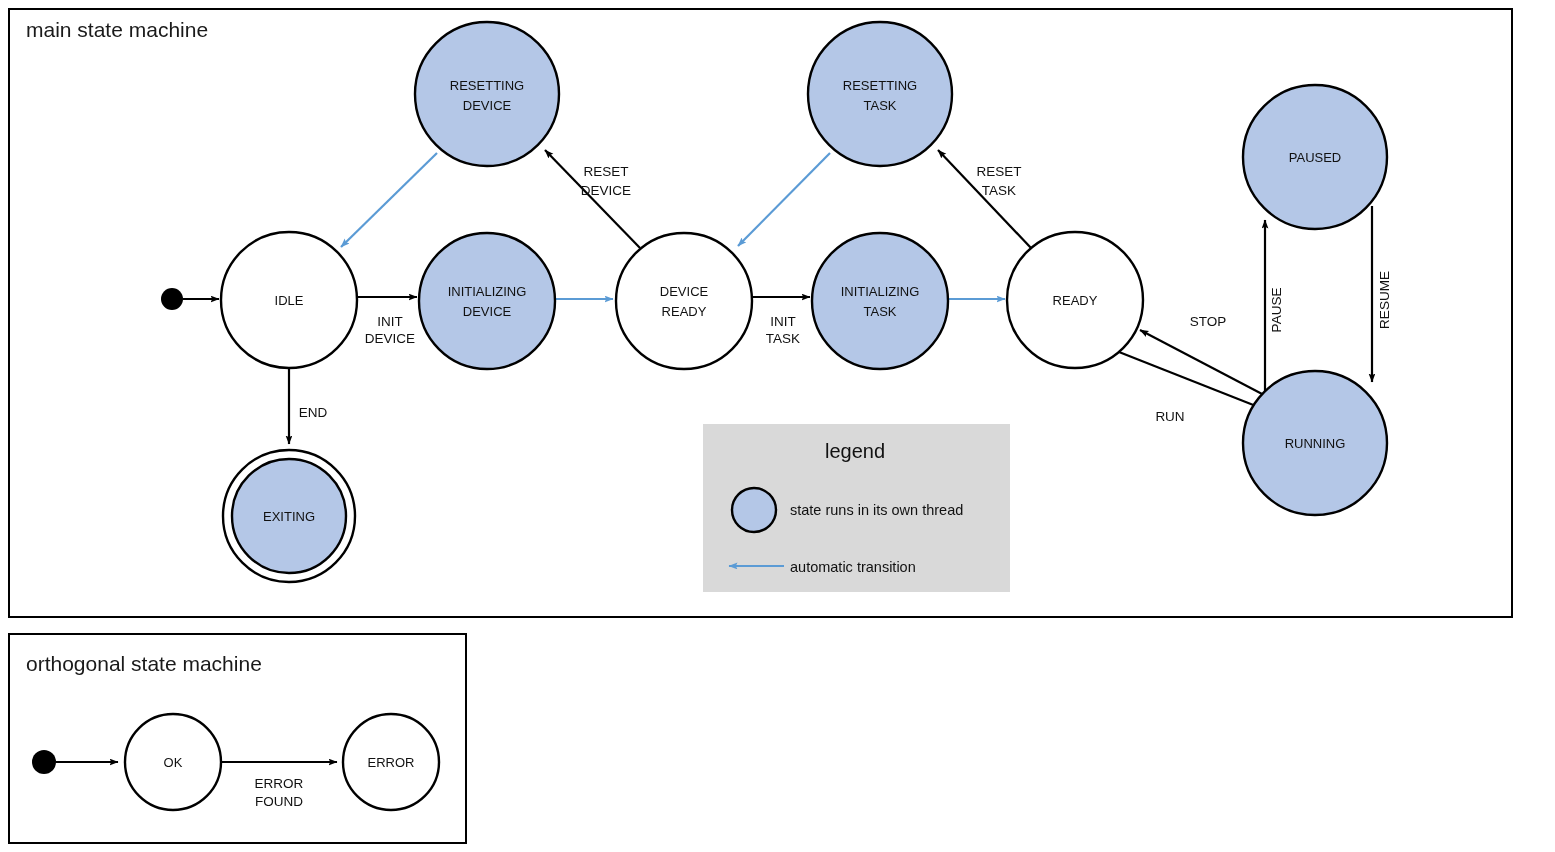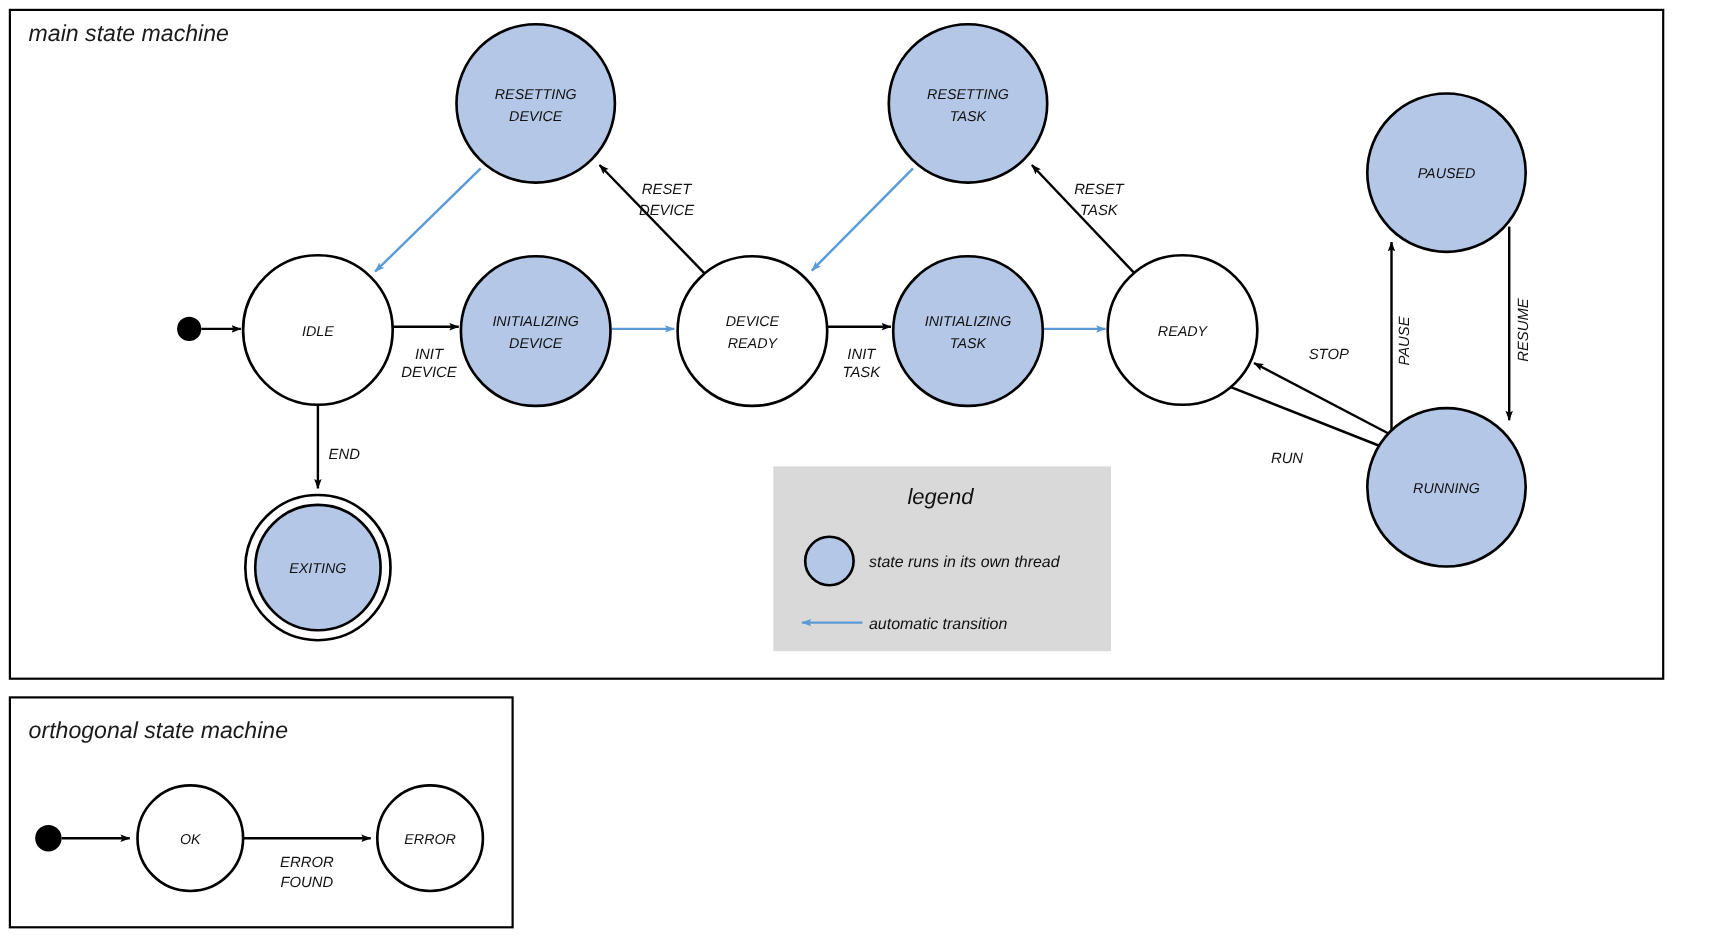--- a/index.html
+++ b/index.html
@@ -12,21 +12,20 @@
     height: 852px;
     position: relative;
     font-family: "Liberation Sans", sans-serif;
     overflow: hidden;
   }
   #diagram-root {
     position: absolute;
     left: 0; top: 0;
     width: 1555px;
     height: 852px;
-    font-style: italic;
   }
   svg { display: block; }
   .frame-rect {
     fill: #ffffff;
     stroke: #000000;
     stroke-width: 2;
   }
   .frame-title {
     font-size: 21px;
     fill: #1a1a1a;

